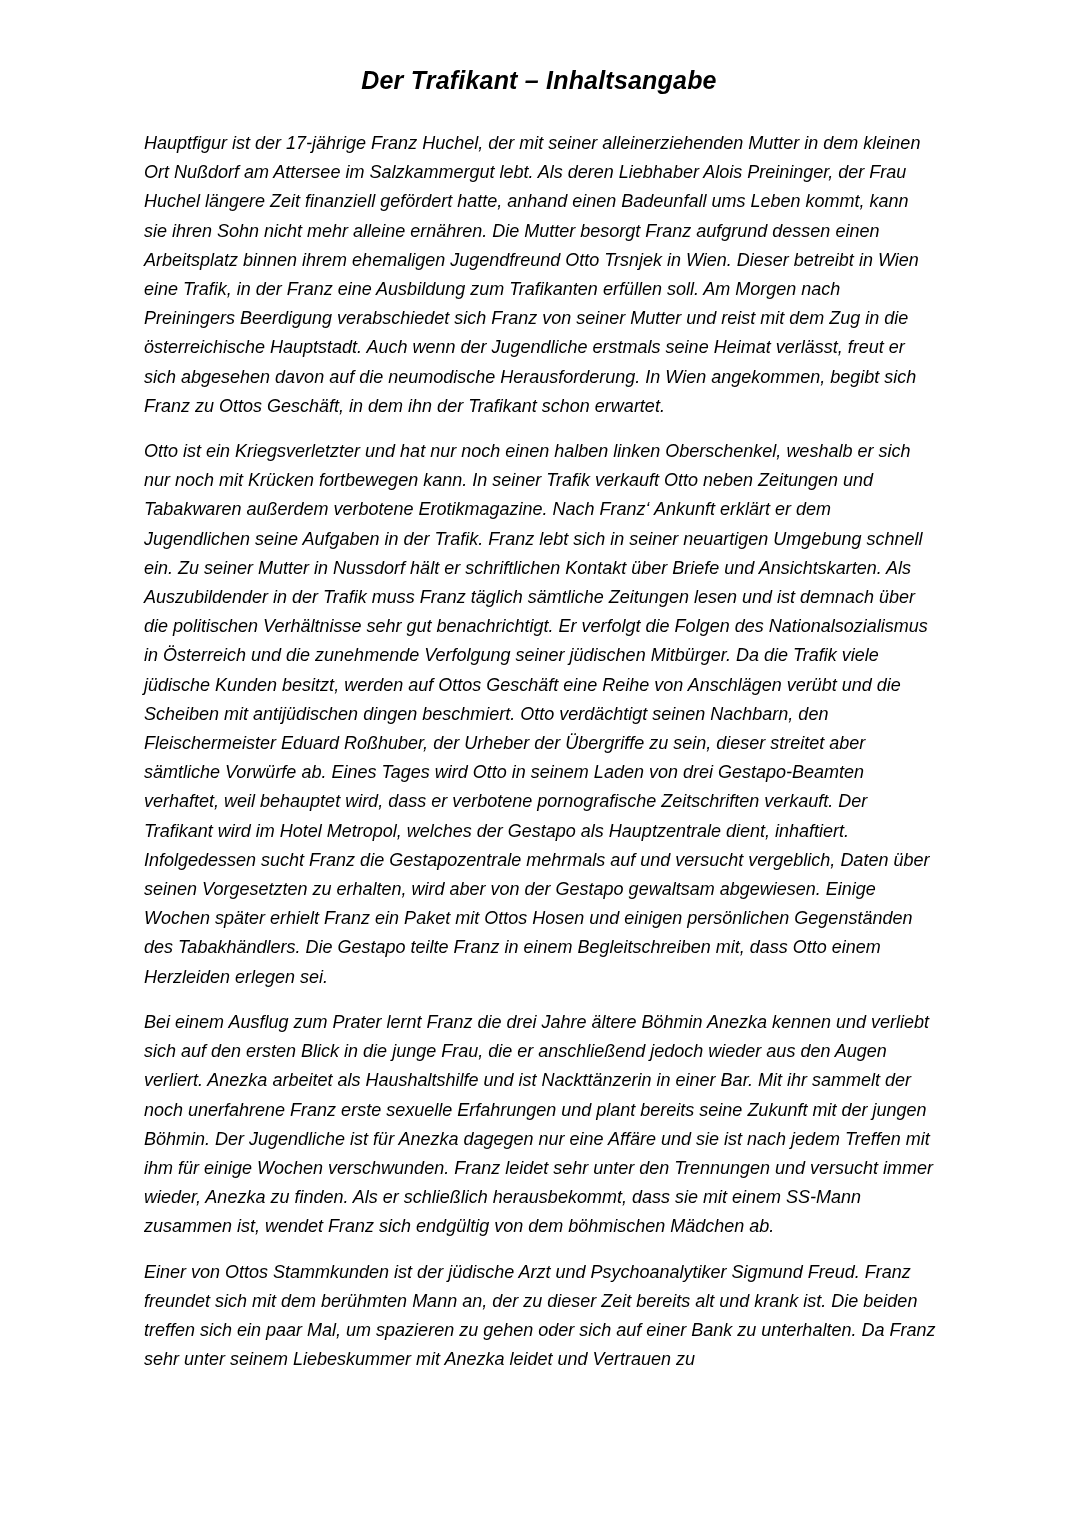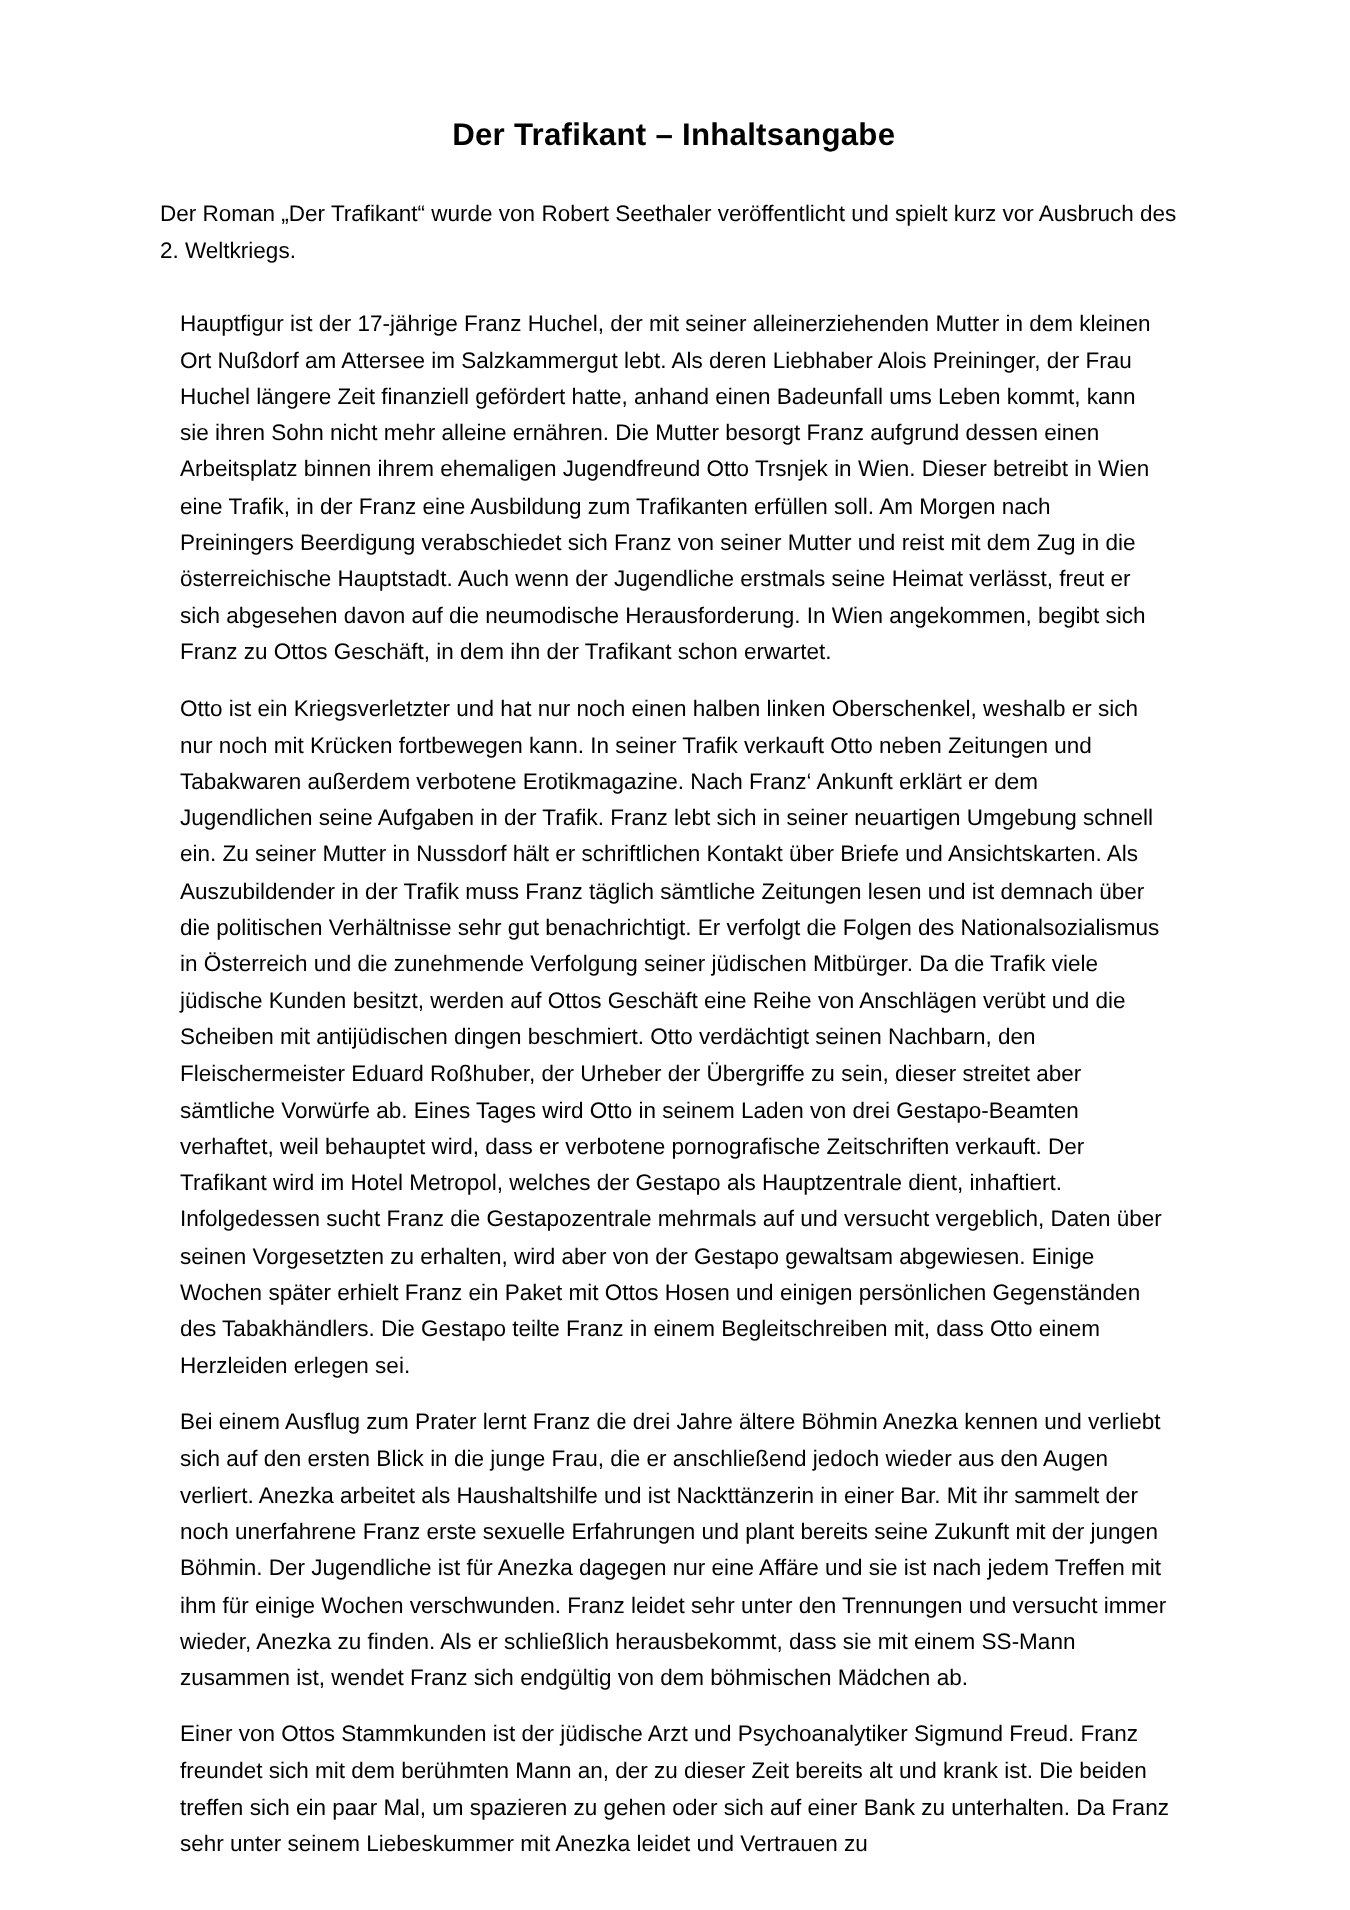--- a/index.html
+++ b/index.html
@@ -13,21 +13,22 @@
     overflow: hidden;
     font-family: "Liberation Sans", sans-serif;
     color: #000000;
   }
   .page {
     position: relative;
     width: 1080px;
     height: 1528px;
     background: #ffffff;
     box-sizing: border-box;
-    padding: 92px 128px 0 128px;
+    padding: 64px 128px 0 128px;
+    font-style: italic;
   }
   .doc-title {
     margin: 0 0 0 0;
     width: 822px;
     text-align: center;
     font-size: 25px;
     font-weight: 700;
     line-height: 33px;
     letter-spacing: 0.2px;
   }
@@ -45,21 +46,20 @@
     margin: 16px;
   }
 </style>
 </head>
 <body>
 
 <div class="page">
   <h1 class="doc-title">Der Trafikant – Inhaltsangabe</h1>
 
   <div class="doc-body">
-    <p class="intro-paragraph">Der Roman „Der Trafikant“ wurde von Robert Seethaler veröffentlicht und spielt kurz vor Ausbruch des 2. Weltkriegs.</p>
 
     <p class="body-paragraph">Hauptfigur ist der 17-jährige Franz Huchel, der mit seiner alleinerziehenden Mutter in dem kleinen Ort Nußdorf am Attersee im Salzkammergut lebt. Als deren Liebhaber Alois Preininger, der Frau Huchel längere Zeit finanziell gefördert hatte, anhand einen Badeunfall ums Leben kommt, kann sie ihren Sohn nicht mehr alleine ernähren. Die Mutter besorgt Franz aufgrund dessen einen Arbeitsplatz binnen ihrem ehemaligen Jugendfreund Otto Trsnjek in Wien. Dieser betreibt in Wien eine Trafik, in der Franz eine Ausbildung zum Trafikanten erfüllen soll. Am Morgen nach Preiningers Beerdigung verabschiedet sich Franz von seiner Mutter und reist mit dem Zug in die österreichische Hauptstadt. Auch wenn der Jugendliche erstmals seine Heimat verlässt, freut er sich abgesehen davon auf die neumodische Herausforderung. In Wien angekommen, begibt sich Franz zu Ottos Geschäft, in dem ihn der Trafikant schon erwartet.</p>
 
     <p class="body-paragraph">Otto ist ein Kriegsverletzter und hat nur noch einen halben linken Oberschenkel, weshalb er sich nur noch mit Krücken fortbewegen kann. In seiner Trafik verkauft Otto neben Zeitungen und Tabakwaren außerdem verbotene Erotikmagazine. Nach Franz‘ Ankunft erklärt er dem Jugendlichen seine Aufgaben in der Trafik. Franz lebt sich in seiner neuartigen Umgebung schnell ein. Zu seiner Mutter in Nussdorf hält er schriftlichen Kontakt über Briefe und Ansichtskarten. Als Auszubildender in der Trafik muss Franz täglich sämtliche Zeitungen lesen und ist demnach über die politischen Verhältnisse sehr gut benachrichtigt. Er verfolgt die Folgen des Nationalsozialismus in Österreich und die zunehmende Verfolgung seiner jüdischen Mitbürger. Da die Trafik viele jüdische Kunden besitzt, werden auf Ottos Geschäft eine Reihe von Anschlägen verübt und die Scheiben mit antijüdischen dingen beschmiert. Otto verdächtigt seinen Nachbarn, den Fleischermeister Eduard Roßhuber, der Urheber der Übergriffe zu sein, dieser streitet aber sämtliche Vorwürfe ab. Eines Tages wird Otto in seinem Laden von drei Gestapo-Beamten verhaftet, weil behauptet wird, dass er verbotene pornografische Zeitschriften verkauft. Der Trafikant wird im Hotel Metropol, welches der Gestapo als Hauptzentrale dient, inhaftiert. Infolgedessen sucht Franz die Gestapozentrale mehrmals auf und versucht vergeblich, Daten über seinen Vorgesetzten zu erhalten, wird aber von der Gestapo gewaltsam abgewiesen. Einige Wochen später erhielt Franz ein Paket mit Ottos Hosen und einigen persönlichen Gegenständen des Tabakhändlers. Die Gestapo teilte Franz in einem Begleitschreiben mit, dass Otto einem Herzleiden erlegen sei.</p>
 
     <p class="body-paragraph">Bei einem Ausflug zum Prater lernt Franz die drei Jahre ältere Böhmin Anezka kennen und verliebt sich auf den ersten Blick in die junge Frau, die er anschließend jedoch wieder aus den Augen verliert. Anezka arbeitet als Haushaltshilfe und ist Nackttänzerin in einer Bar. Mit ihr sammelt der noch unerfahrene Franz erste sexuelle Erfahrungen und plant bereits seine Zukunft mit der jungen Böhmin. Der Jugendliche ist für Anezka dagegen nur eine Affäre und sie ist nach jedem Treffen mit ihm für einige Wochen verschwunden. Franz leidet sehr unter den Trennungen und versucht immer wieder, Anezka zu finden. Als er schließlich herausbekommt, dass sie mit einem SS-Mann zusammen ist, wendet Franz sich endgültig von dem böhmischen Mädchen ab.</p>
 
     <p class="body-paragraph">Einer von Ottos Stammkunden ist der jüdische Arzt und Psychoanalytiker Sigmund Freud. Franz freundet sich mit dem berühmten Mann an, der zu dieser Zeit bereits alt und krank ist. Die beiden treffen sich ein paar Mal, um spazieren zu gehen oder sich auf einer Bank zu unterhalten. Da Franz sehr unter seinem Liebeskummer mit Anezka leidet und Vertrauen zu</p>
   </div>
 </div>

